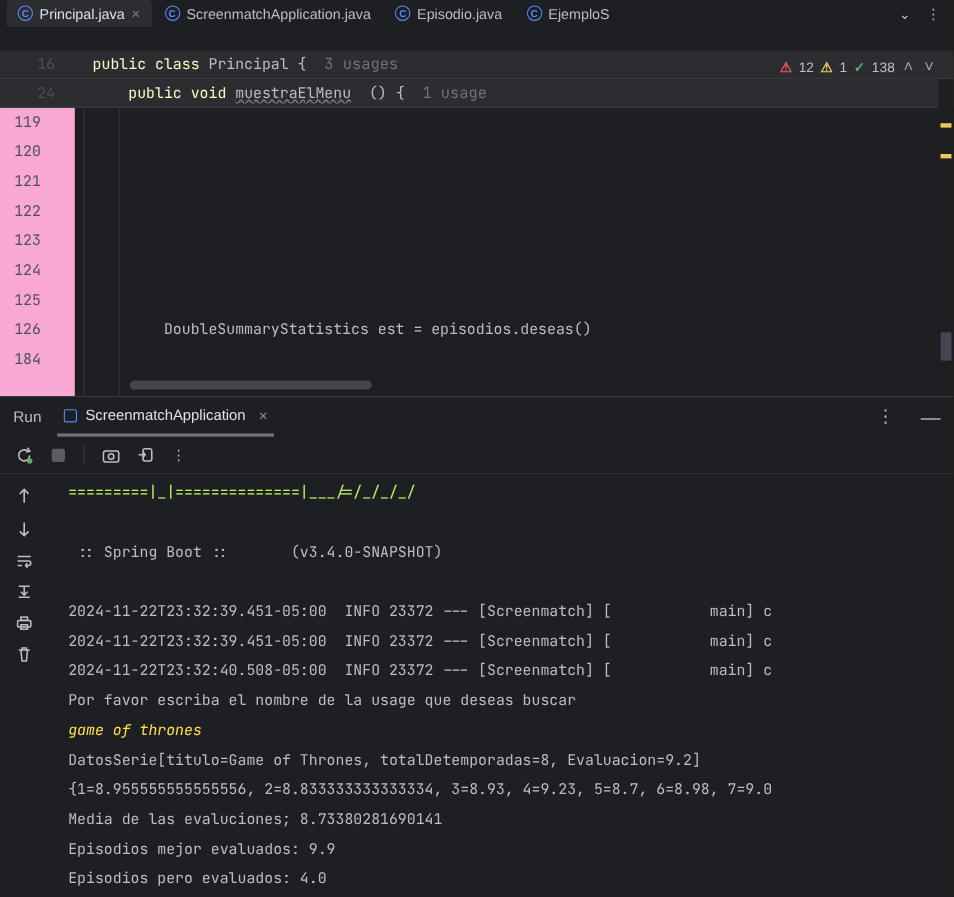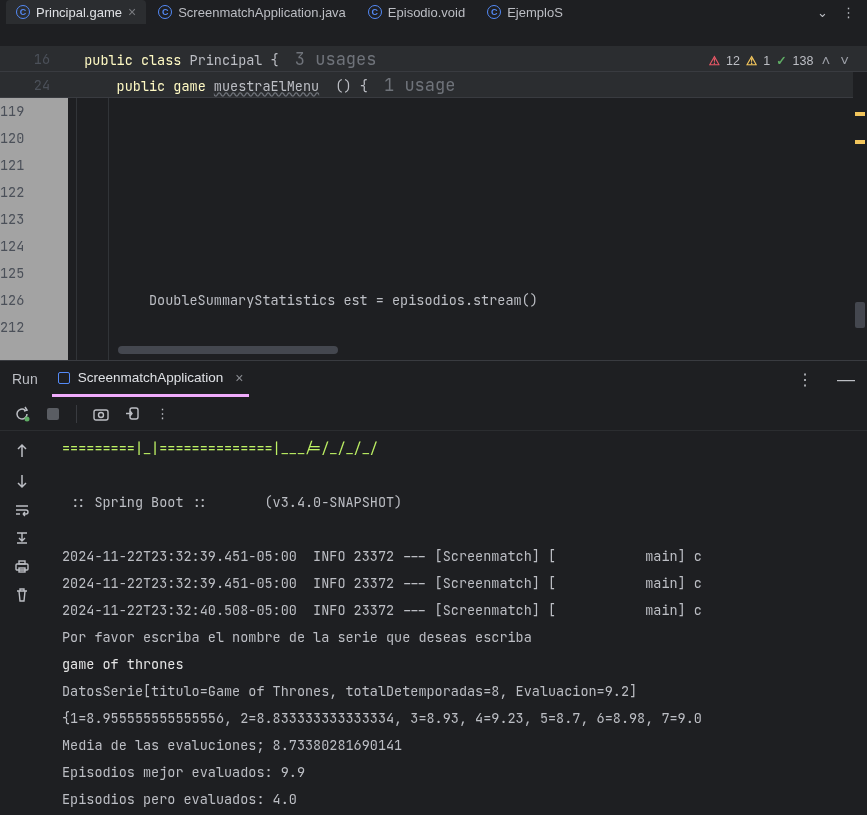--- a/index.html
+++ b/index.html
@@ -44,104 +44,104 @@
 }
 .warnbar .err { color:#e55765; font-weight:bold;}
 .warnbar .warn { color:#f2c55c; font-weight:bold;}
 .warnbar .ok { color:#5fad65; font-weight:bold;}
 .warnbar .chev { color:#9da0a8; font-size:15px; padding:0 2px;}
 .code-area {
   display:flex; font-family:'JetBrains Mono','Consolas',monospace; font-size:13.5px;
   line-height:27px; height:262px; overflow:hidden; position:relative;
 }
 .gutter {
-  width:68px; background:#a3a3a3; color:#4b5059; text-align:left;
+  width:68px; background:#f9a8d4; color:#4b5059; text-align:center;
   padding-right:18px; padding-top:0;
 }
 .gutter div { height:27px; }
 .code-lines { flex:1; position:relative; white-space:pre; padding-right:4px;}
 .code-lines .line { height:27px; }
 .indent-guide { position:absolute; top:0; bottom:0; width:1px; background:#313438;}
 
 .kw { color:#fef9c3; }
 .type { color:#bcbec4; }
 .method-u { color:#bcbec4; text-decoration:underline; text-decoration-style:wavy; text-decoration-color:#6f737a;}
-.usage { color:#6f737a; font-size:17px;}
+.usage { color:#6f737a; font-size:14px;}
 .minimap { position:absolute; right:0; top:26px; width:14px; height:280px; background:#1e1f22;}
 .minimap .mk { position:absolute; right:2px; width:10px; height:4px;}
 .mk.y { background:#f2c55c;}
 .minimap .thumb { position:absolute; right:2px; width:10px; height:26px; background:#44474f; border-radius:2px;}
 .hscroll { position:absolute; bottom:4px; left:68px; right:16px; height:10px; }
 .hscroll .th { position:absolute; left:50px; width:220px; height:8px; background:#44474f; border-radius:4px;}
 
 .run-panel { flex:1; display:flex; flex-direction:column; border-top:1px solid #393b40; background:#1e1f22;}
 .run-header {
   display:flex; align-items:center; height:36px; gap:14px; padding:0 12px;
 }
 .run-title { font-size:14px; color:#bcbec4; font-weight:500;}
 .run-tab {
   display:flex; align-items:center; gap:8px; height:36px; padding:0 6px;
-  border-bottom:3px solid #f0abfc; color:#dfe1e5; font-size:13.5px;
+  border-bottom:3px solid #737373; color:#dfe1e5; font-size:13.5px;
 }
 .run-tab .sq { width:12px; height:12px; border:1.5px solid #548af7; border-radius:2px;}
 .run-tab .x { color:#8a8c92; font-size:14px; padding-left:4px;}
 .run-header .dots { margin-left:auto; color:#bcbec4; font-size:16px;}
 .run-header .min { color:#bcbec4; font-size:18px; padding-left:10px;}
 .run-toolbar {
   display:flex; align-items:center; gap:16px; height:34px; padding:0 14px;
   border-bottom:1px solid #2b2d30;
 }
 .run-toolbar svg { display:block;}
 .tb-btn { color:#bcbec4; cursor:pointer; display:flex; align-items:center; justify-content:center;}
 .tb-sep { width:1px; height:18px; background:#393b40;}
 .run-body { flex:1; display:flex; overflow:hidden;}
 .run-side { width:44px; display:flex; flex-direction:column; align-items:center; gap:14px; padding-top:12px;}
 .run-side .tb-btn { color:#bcbec4;}
 .console {
   flex:1; font-family:'JetBrains Mono','Consolas',monospace; font-size:13.5px;
   line-height:27px; white-space:pre; padding:4px 0 10px 18px; overflow:hidden; color:#bcbec4;
 }
 .console .dash { color:#bef264;}
-.console .input { color:#e5e5e5; }
+.console .input { color:#fde047; font-style:italic;}
 </style>
 </head>
 <body>
 
 <div class="tabs">
   <div class="tab active">
     <span class="icon">C</span>
-    <span>Principal.game</span>
+    <span>Principal.java</span>
     <span class="close">×</span>
   </div>
   <div class="tab">
     <span class="icon">C</span>
     <span>ScreenmatchApplication.java</span>
   </div>
   <div class="tab">
     <span class="icon">C</span>
-    <span>Episodio.void</span>
+    <span>Episodio.java</span>
   </div>
   <div class="tab">
     <span class="icon">C</span>
     <span>EjemploS</span>
   </div>
   <div class="tab-overflow">
     <span>⌄</span>
     <span>⋮</span>
   </div>
 </div>
 
 <div class="editor-wrap">
   <div class="sticky">
     <div class="gutter-cell">16</div>
     <div class="code">  <span class="kw">public</span> <span class="kw">class</span> <span class="type">Principal</span> <span>{</span>  <span class="usage">3 usages</span></div>
   </div>
   <div class="sticky">
     <div class="gutter-cell">24</div>
-    <div class="code">      <span class="kw">public</span> <span class="kw">game</span> <span class="method-u">muestraElMenu</span>  <span>()</span> <span>{</span>  <span class="usage">1 usage</span></div>
+    <div class="code">      <span class="kw">public</span> <span class="kw">void</span> <span class="method-u">muestraElMenu</span>  <span>()</span> <span>{</span>  <span class="usage">1 usage</span></div>
   </div>
   <div class="warnbar">
     <span class="err">⚠</span>
       <span>12</span>
     <span class="warn">⚠</span>
       <span>1</span>
     <span class="ok">✓</span>
       <span>138</span>
     <span class="chev">˄</span>
     <span class="chev">˅</span>
@@ -149,27 +149,27 @@
   <div class="code-area">
     <div class="gutter">
       <div>119</div>
         <div>120</div>
         <div>121</div>
         <div>122</div>
         <div>123</div>
         <div>124</div>
         <div>125</div>
         <div>126</div>
-        <div>212</div>
+        <div>184</div>
     </div>
     <div class="code-lines">
       <div class="indent-guide" style="left:8px"></div>
       <div class="indent-guide" style="left:40px"></div>
       <div class="line"></div>
-      <div class="line">          <span>DoubleSummaryStatistics est = episodios.stream()</span></div>
+      <div class="line">          <span>DoubleSummaryStatistics est = episodios.deseas()</span></div>
       
       
       
       
       
       
       
     </div>
     <div class="hscroll">
         <div class="th"></div>
@@ -256,21 +256,21 @@
           </svg>
         </span>
     </div>
     <div class="console"><span class="dash">=========|_|==============|___/=/_/_/_/</span>
 
 <span> :: Spring Boot ::       (v3.4.0-SNAPSHOT)</span>
 
 <span>2024-11-22T23:32:39.451-05:00  INFO 23372 --- [Screenmatch] [           main] c</span>
 <span>2024-11-22T23:32:39.451-05:00  INFO 23372 --- [Screenmatch] [           main] c</span>
 <span>2024-11-22T23:32:40.508-05:00  INFO 23372 --- [Screenmatch] [           main] c</span>
-<span>Por favor escriba el nombre de la serie que deseas escriba</span>
+<span>Por favor escriba el nombre de la usage que deseas buscar</span>
 <span class="input">game of thrones</span>
 <span>DatosSerie[titulo=Game of Thrones, totalDetemporadas=8, Evaluacion=9.2]</span>
 <span>{1=8.955555555555556, 2=8.833333333333334, 3=8.93, 4=9.23, 5=8.7, 6=8.98, 7=9.0</span>
 <span>Media de las evaluciones; 8.73380281690141</span>
 <span>Episodios mejor evaluados: 9.9</span>
 <span>Episodios pero evaluados: 4.0</span></div>
   </div>
 </div>
 
 </body></html>

